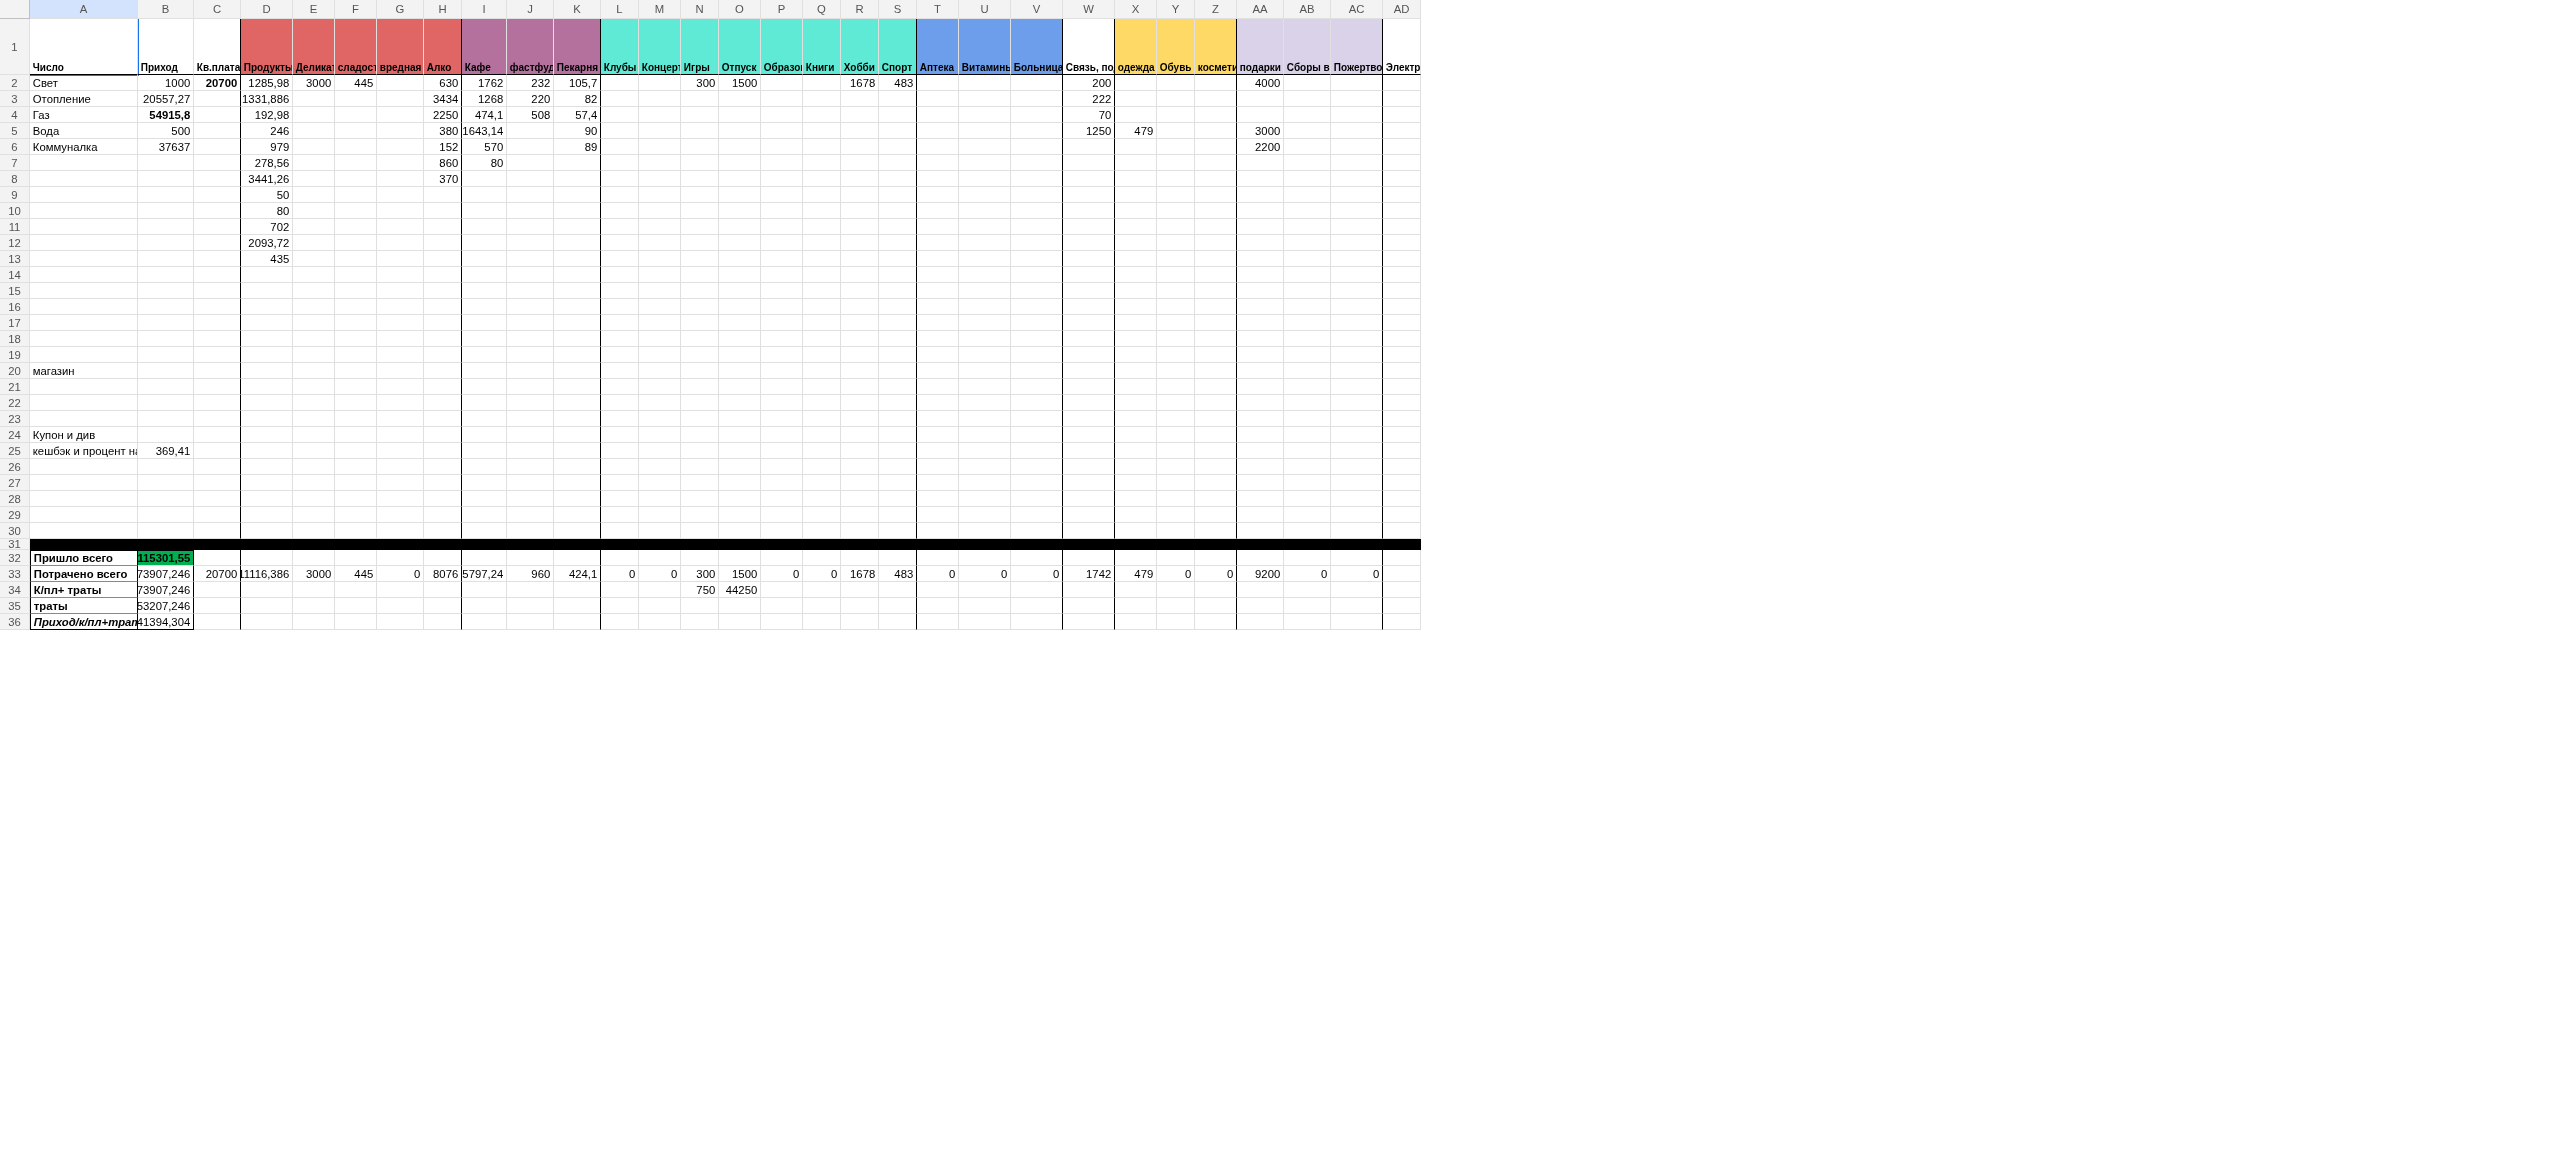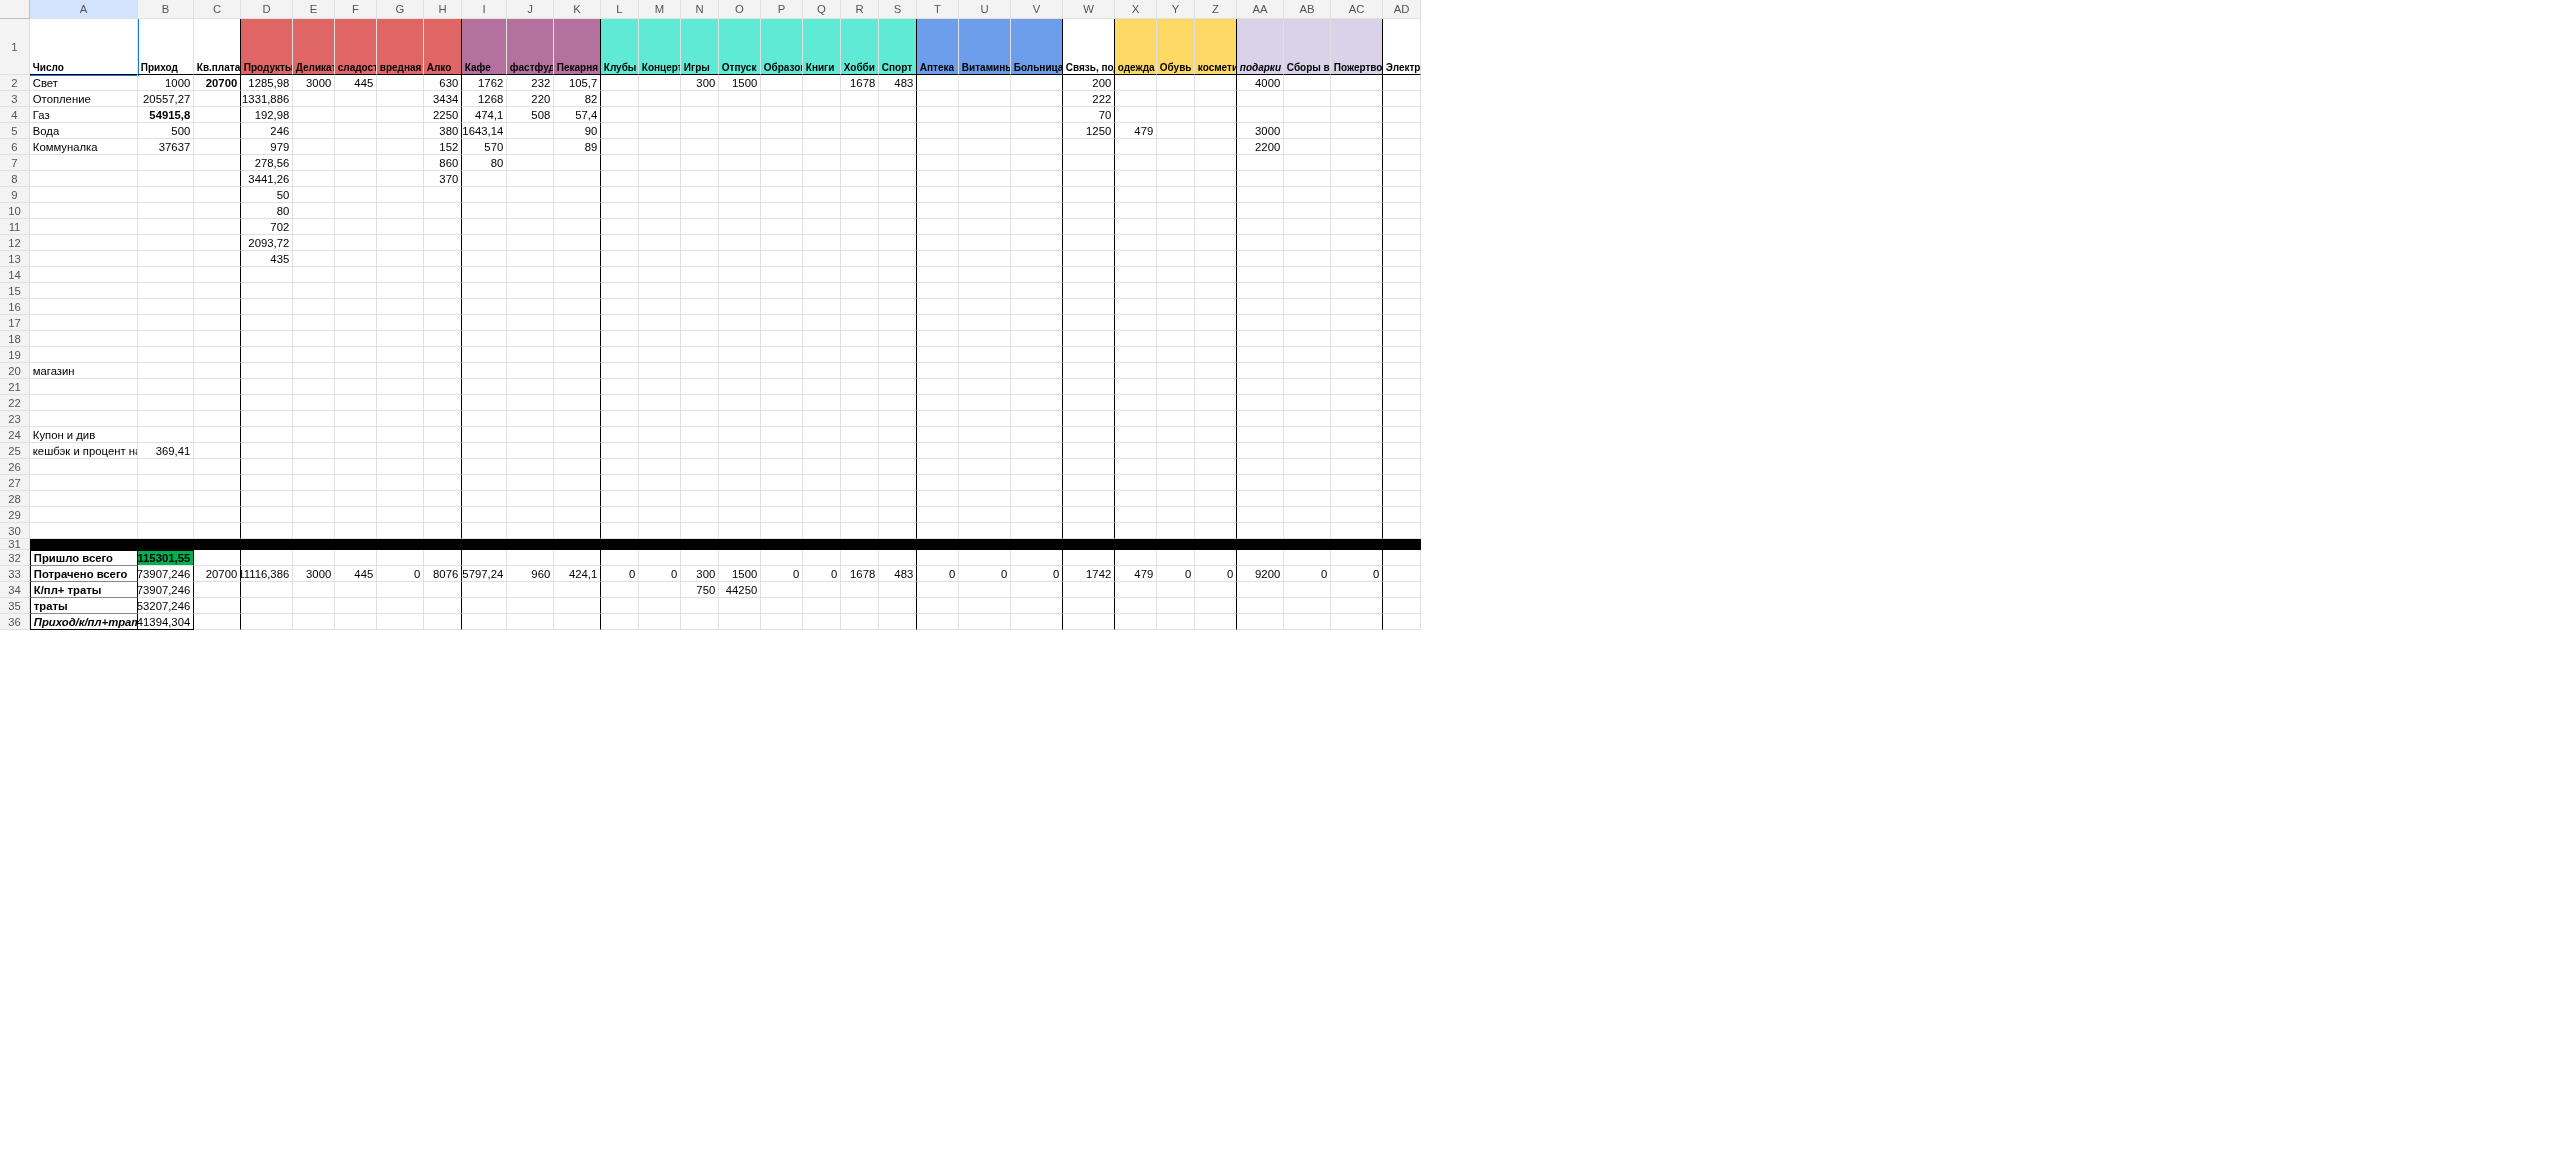--- a/index.html
+++ b/index.html
@@ -135,21 +135,21 @@
     <div class="cell hdrcell bold bg-green br-b" style="align-items: flex-end;">Книги</div>
     <div class="cell hdrcell bold bg-green br-b" style="align-items: flex-end;">Хобби</div>
     <div class="cell hdrcell bold bg-green br-r br-b" style="align-items: flex-end;">Спорт</div>
     <div class="cell hdrcell bold bg-blue br-b" style="align-items: flex-end;">Аптека</div>
     <div class="cell hdrcell bold bg-blue br-b" style="align-items: flex-end;">Витамины, БАДЫ</div>
     <div class="cell hdrcell bold bg-blue br-r br-b" style="align-items: flex-end;">Больница</div>
     <div class="cell hdrcell bold br-r br-b" style="align-items: flex-end;">Связь, подписки</div>
     <div class="cell hdrcell bold bg-yellow br-b" style="align-items: flex-end;">одежда</div>
     <div class="cell hdrcell bold bg-yellow br-b" style="align-items: flex-end;">Обувь</div>
     <div class="cell hdrcell bold bg-yellow br-r br-b" style="align-items: flex-end;">косметика</div>
-    <div class="cell hdrcell bold bg-lav br-b" style="align-items: flex-end; font-style: italic;">подарки</div>
+    <div class="cell hdrcell bold bg-lav br-b" style="align-items: flex-end;">подарки</div>
     <div class="cell hdrcell bold bg-lav br-b" style="align-items: flex-end;">Сборы в офисе</div>
     <div class="cell hdrcell bold bg-lav br-r br-b" style="align-items: flex-end;">Пожертвования</div>
     <div class="cell hdrcell bold br-b" style="align-items: flex-end;">Электроника</div>
     <div class="rowhdr">2</div>
     <div class="cell txt">Свет</div>
     <div class="cell num">1000</div>
     <div class="cell num bold br-r">20700</div>
     <div class="cell num">1285,98</div>
     <div class="cell num">3000</div>
     <div class="cell num">445</div>

